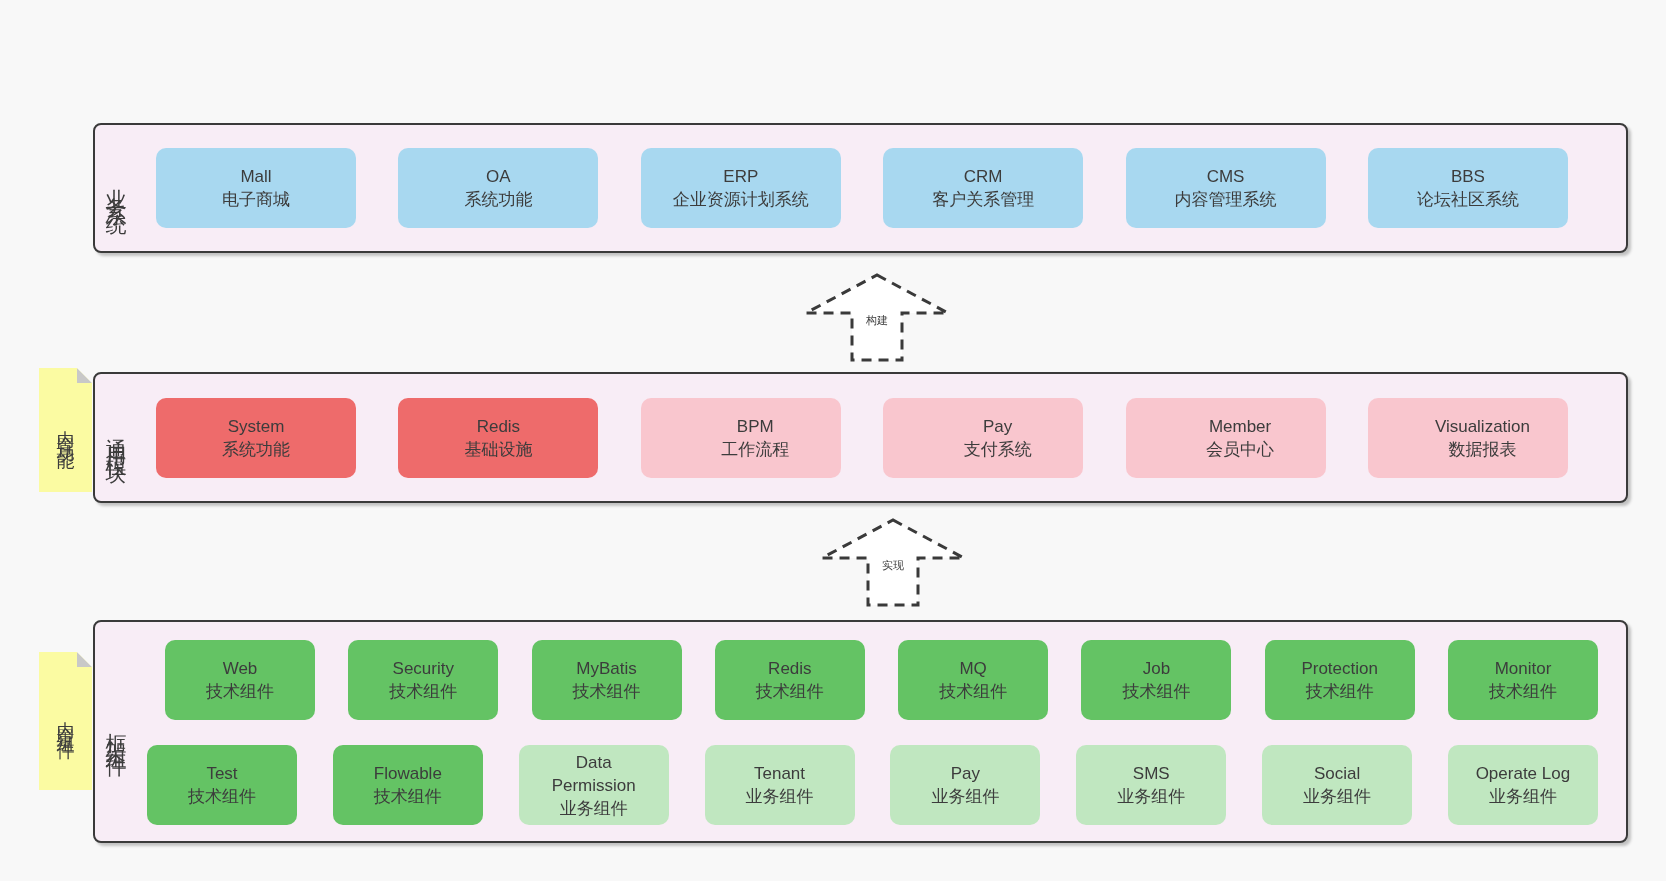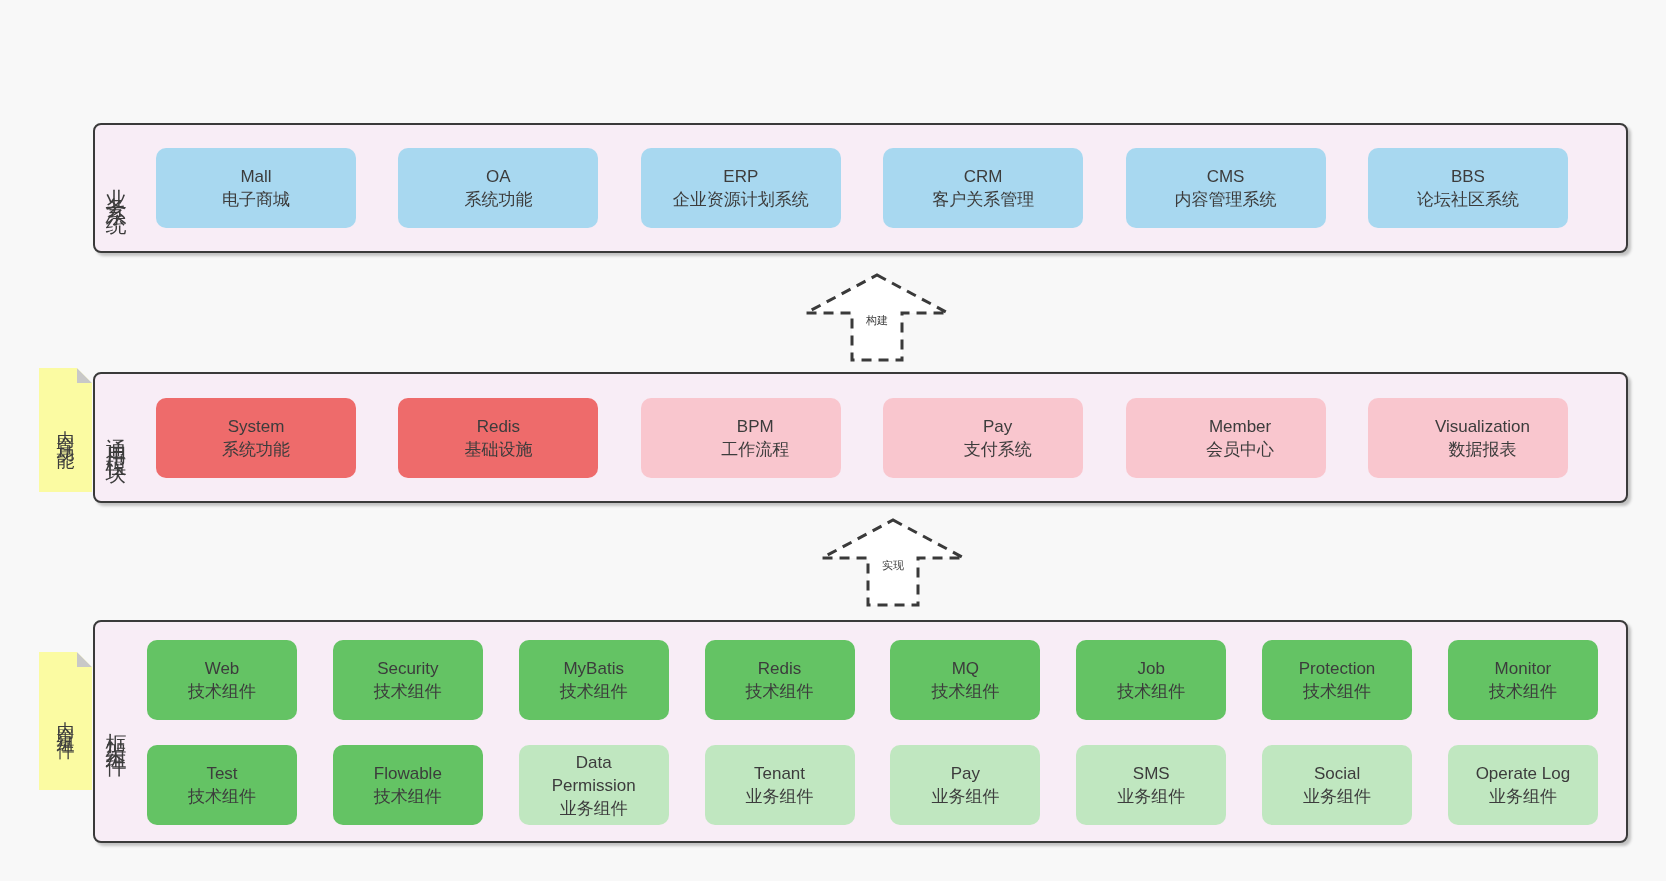--- a/index.html
+++ b/index.html
@@ -26,21 +26,21 @@
     writing-mode:vertical-rl; text-orientation:upright;
     font-size:21px; letter-spacing:8px; line-height:1; color:var(--text);
     white-space:nowrap;
   }
 
   .boxrow {
     position:absolute; display:flex; justify-content:space-between; align-items:center;
   }
   .row-6 { left:61px; right:58px; top:0; bottom:0; }
   .row-8 { left:52px; right:28px; height:80px; }
-  .row-8.r1 { top:18px; }
+  .row-8.r1 { top:18px;margin-left:18px; }
   .row-8.r2 { top:123px; }
 
   .box {
     height:80px; border-radius:10px; box-sizing:border-box;
     display:flex; flex-direction:column; align-items:center; justify-content:center;
     text-align:center; font-size:17px; line-height:23px; color:var(--text);
     flex:0 0 auto;
   }
   .row-6 .box { width:200px; }
   .row-8 .box { width:150px; }

